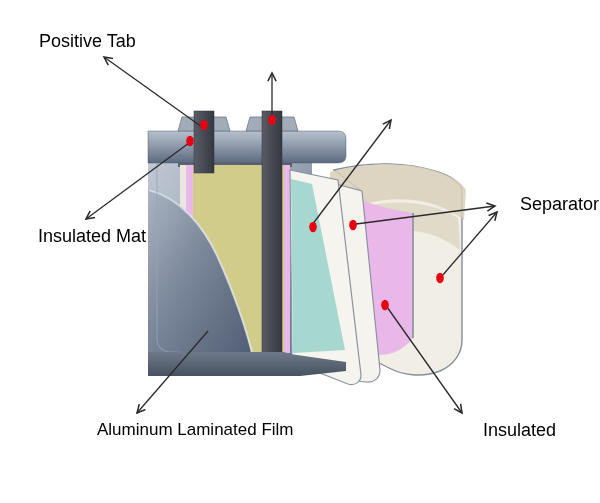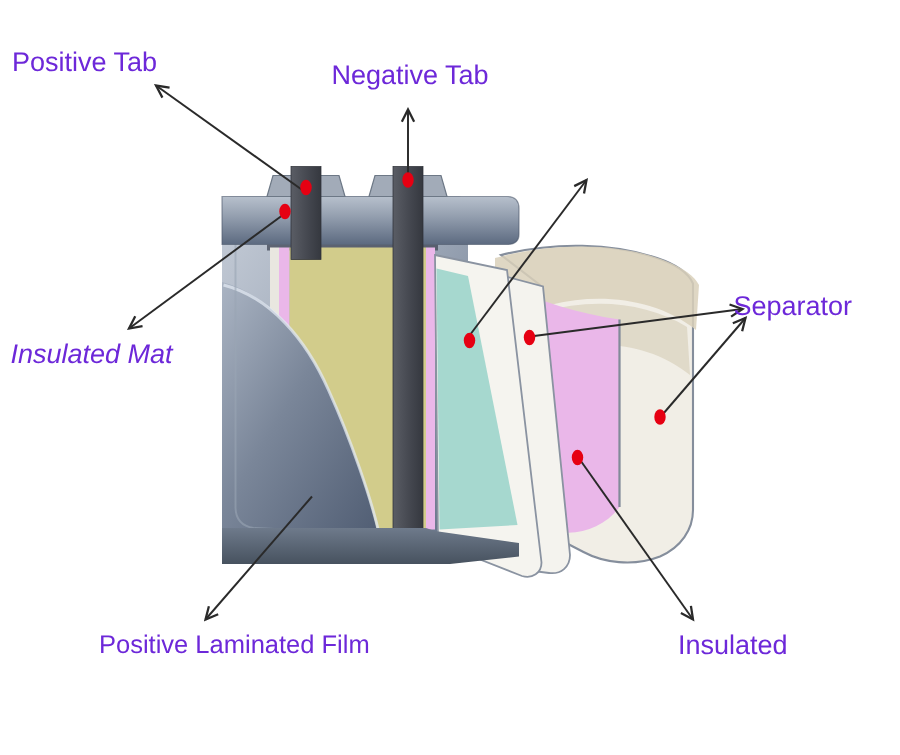--- a/index.html
+++ b/index.html
@@ -5,29 +5,30 @@
 <style>
   html,body{margin:0;padding:0;background:#ffffff;}
   .canvas{
     position:relative;width:600px;height:503px;background:#ffffff;overflow:hidden;
     font-family:"Liberation Sans",sans-serif;
   }
   .canvas svg{position:absolute;left:0;top:0;}
   .diagram-label{
     position:absolute;
     font:400 18px/1.15 "Liberation Sans",sans-serif;
-    color:#6d28d9;
+    color:#000000;
     white-space:nowrap;
     letter-spacing:0;
+    margin-left:31px;
   }
   .lbl-positive-tab{left:8px;top:31px;}
   .lbl-negative-tab{left:221px;top:40px;}
   .lbl-positive{left:377px;top:92px;}
   .lbl-separator{left:489px;top:194px;}
-  .lbl-insulated-mat{left:7px;top:226px;font-style:italic;}
+  .lbl-insulated-mat{left:7px;top:226px;}
   .lbl-aluminum-film{left:66px;top:420px;font-size:17px;}
   .lbl-negative{left:452px;top:420px;}
   .callout-line{stroke-width:1.3;fill:none;}
 </style>
 </head>
 <body>
 
 <div class="canvas">
 
   <svg width="600" height="503" viewBox="0 0 600 503">
@@ -110,19 +111,18 @@
         <ellipse cx="353" cy="225" rx="3.8" ry="5.2" fill="#e60012"></ellipse>
         <line x1="442" y1="276" x2="497" y2="212" class="callout-line" stroke="#2a2a2a" marker-end="url(#arrowhead)"></line>
         <ellipse cx="440" cy="278" rx="3.8" ry="5.2" fill="#e60012"></ellipse>
         <line x1="387" y1="307" x2="462" y2="413" class="callout-line" stroke="#2a2a2a" marker-end="url(#arrowhead)"></line>
         <ellipse cx="385" cy="305" rx="3.8" ry="5.2" fill="#e60012"></ellipse>
         <line x1="208" y1="331" x2="137" y2="413" class="callout-line" stroke="#2a2a2a" marker-end="url(#arrowhead)"></line>
       </g>
   </svg>
 
   <div class="diagram-label lbl-positive-tab">Positive Tab</div>
-  <div class="diagram-label lbl-negative-tab">Negative Tab</div>
   <div class="diagram-label lbl-separator">Separator</div>
   <div class="diagram-label lbl-insulated-mat">Insulated Mat</div>
-  <div class="diagram-label lbl-aluminum-film">Positive Laminated Film</div>
+  <div class="diagram-label lbl-aluminum-film">Aluminum Laminated Film</div>
   <div class="diagram-label lbl-negative">Insulated</div>
 
 </div>
 
 </body></html>

